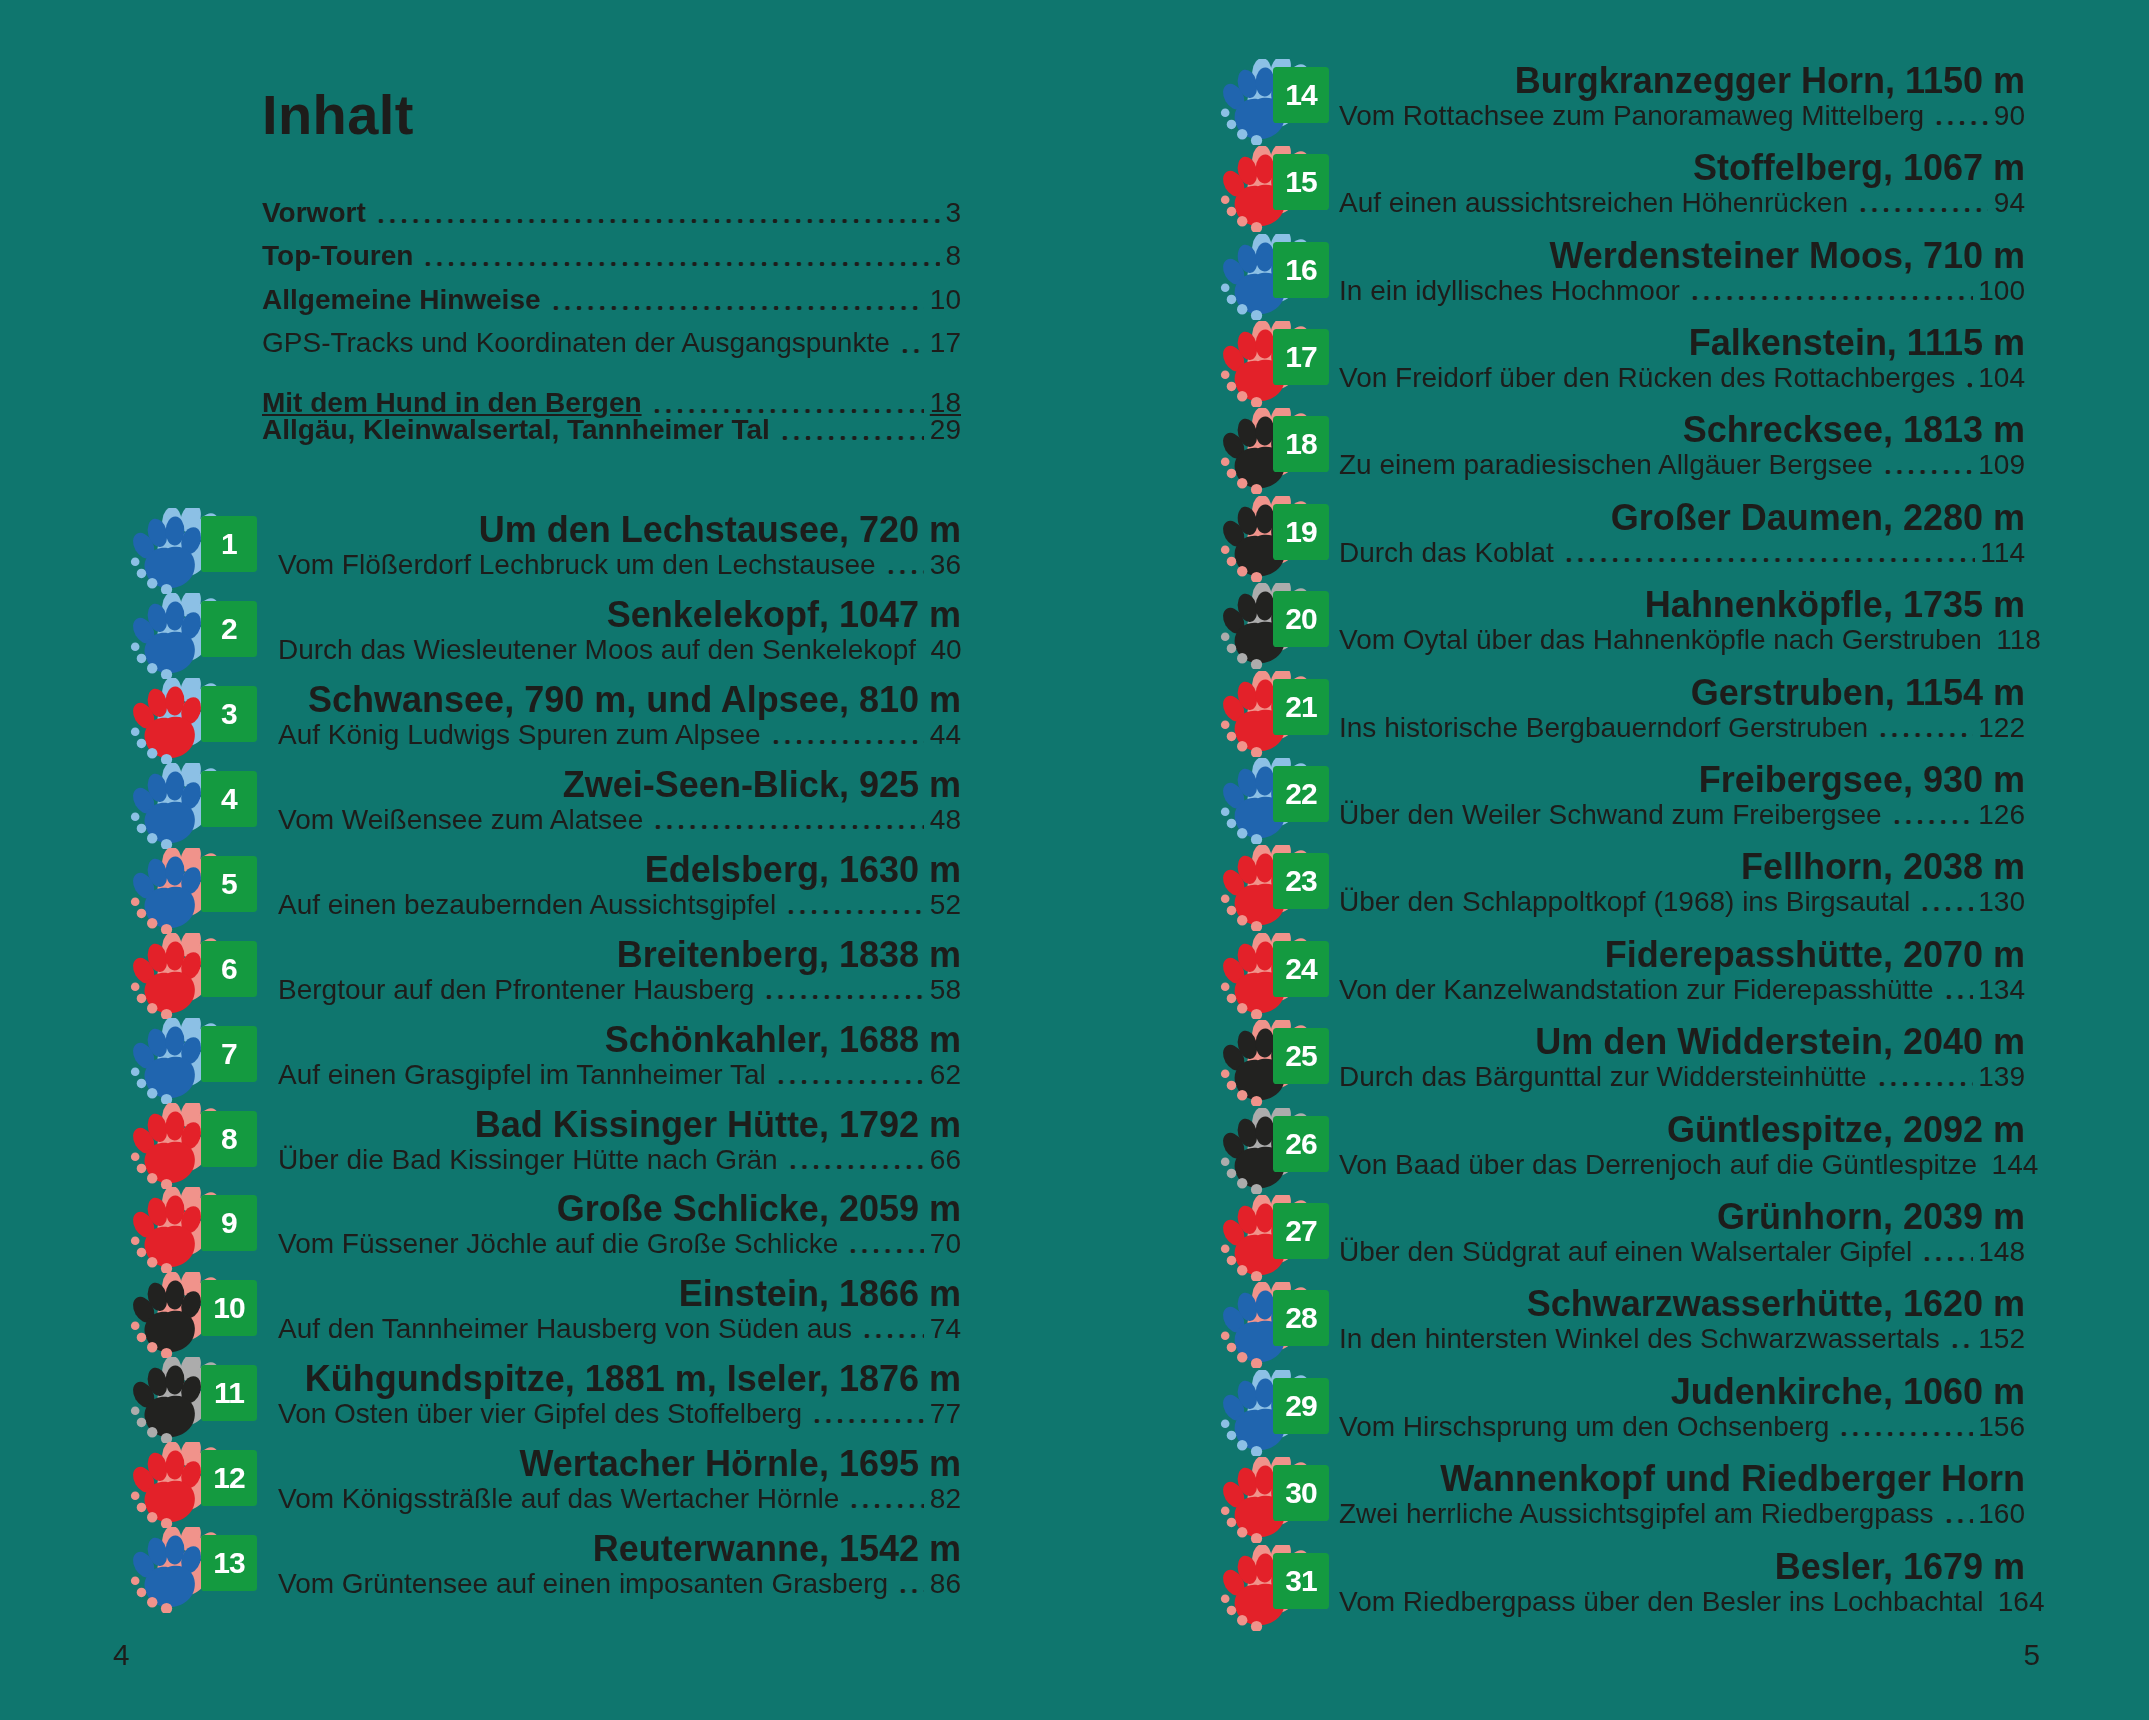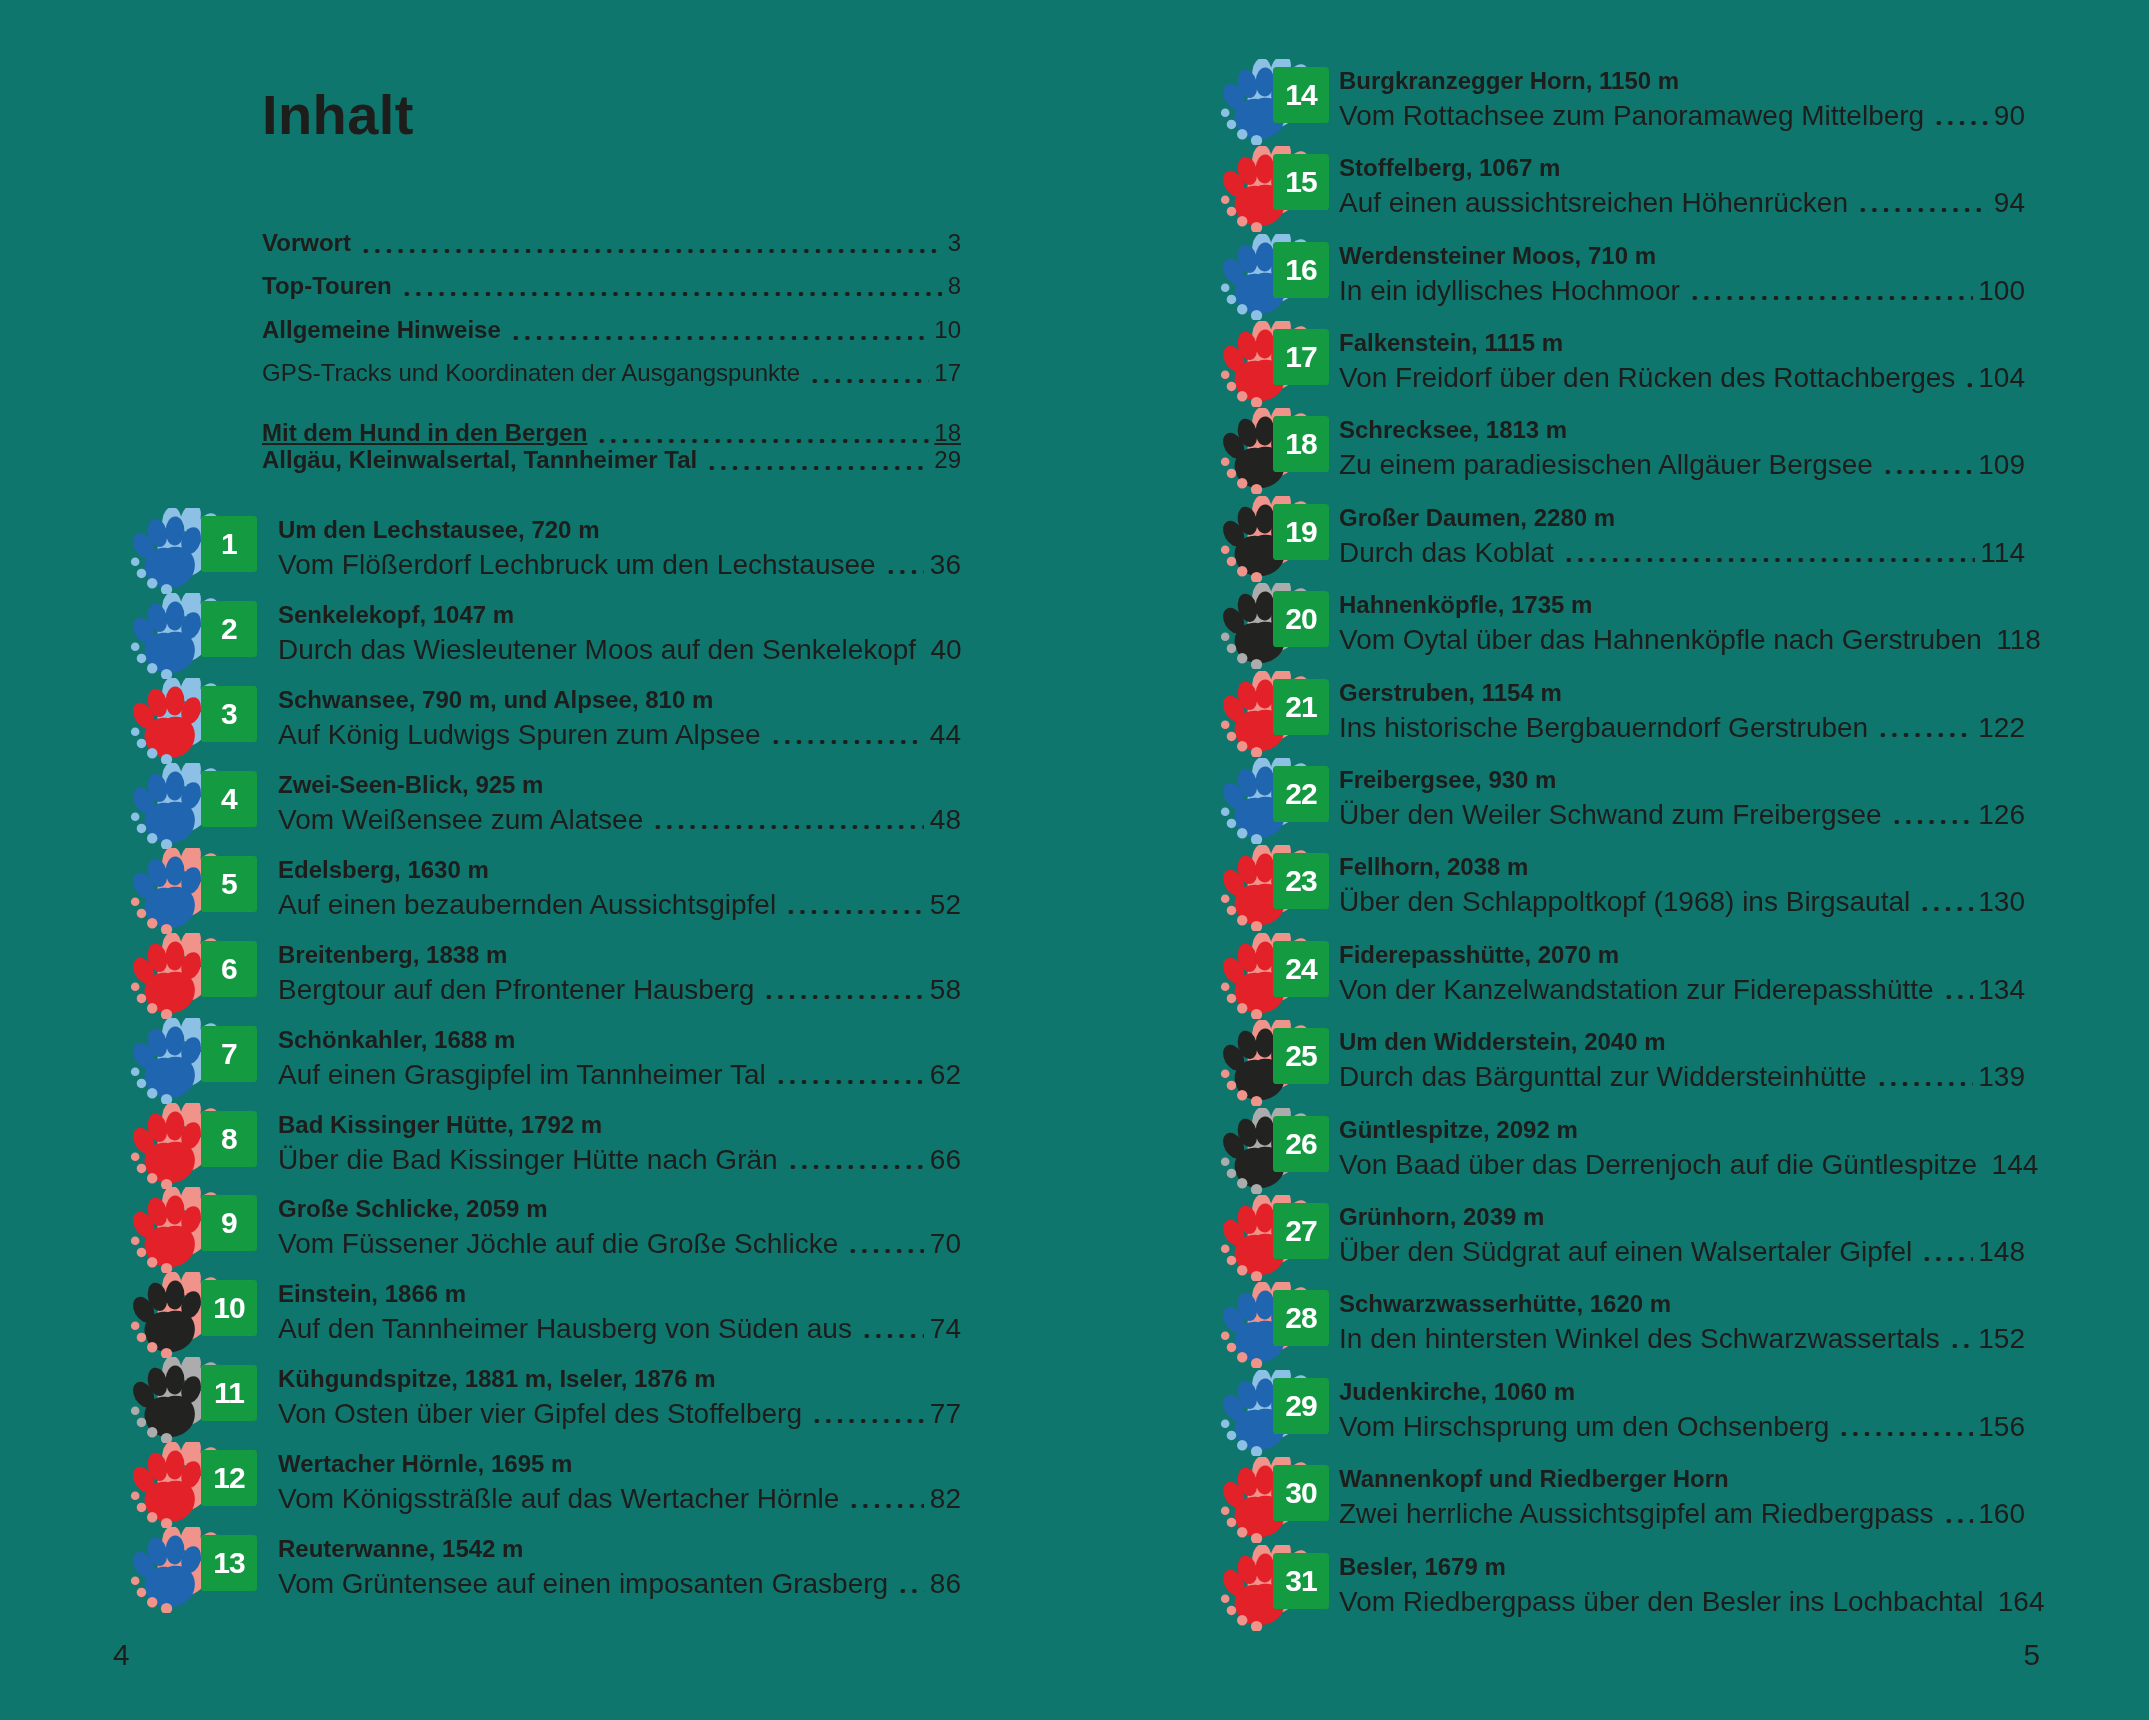--- a/index.html
+++ b/index.html
@@ -17,24 +17,23 @@
     font-size:56px;
     font-weight:bold;
     letter-spacing:0.4px;
   }
   .col{position:absolute;top:0;height:1216px;}
   .fm-block{position:absolute;}
   .fm-row{
     position:absolute;
     left:0;right:0;
     display:flex;
-    font-size:24px;
+    font-size:28px;
     line-height:36px;
     white-space:nowrap;
-    margin-top:30px;
   }
   .fm-row .lbl{flex:0 0 auto;}
   .fm-row.bold .lbl{font-weight:bold;}
   .leader{
     flex:1 1 auto;
     min-width:0;
     align-self:flex-end;
     height:7.2px;
     margin:0 5.4px 6.3px 9px;
     background-image:radial-gradient(circle, #1d1d1b 2px, rgba(0,0,0,0) 2.6px);
@@ -58,23 +57,24 @@
     background:#149a40;
     border-radius:3.6px;
     color:#ffffff;
     font-weight:bold;
     font-size:30px;
     letter-spacing:-0.9px;
     display:flex;align-items:center;justify-content:center;
   }
   .t-title{
     position:absolute;top:0;right:0;
-    font-size:24px;line-height:35px;
+    font-size:36px;line-height:35px;
     font-weight:bold;
     white-space:nowrap;
+    text-align:right;
   }
   .t-sub{
     position:absolute;top:35px;right:0;
     display:flex;
     font-size:28px;line-height:35px;
     white-space:nowrap;
   }
   .t-sub .sub-text{flex:0 0 auto;overflow:hidden;}
   .col-left  .numbox{left:68px;}
   .col-left  .t-title,.col-left .t-sub{left:145px;}

